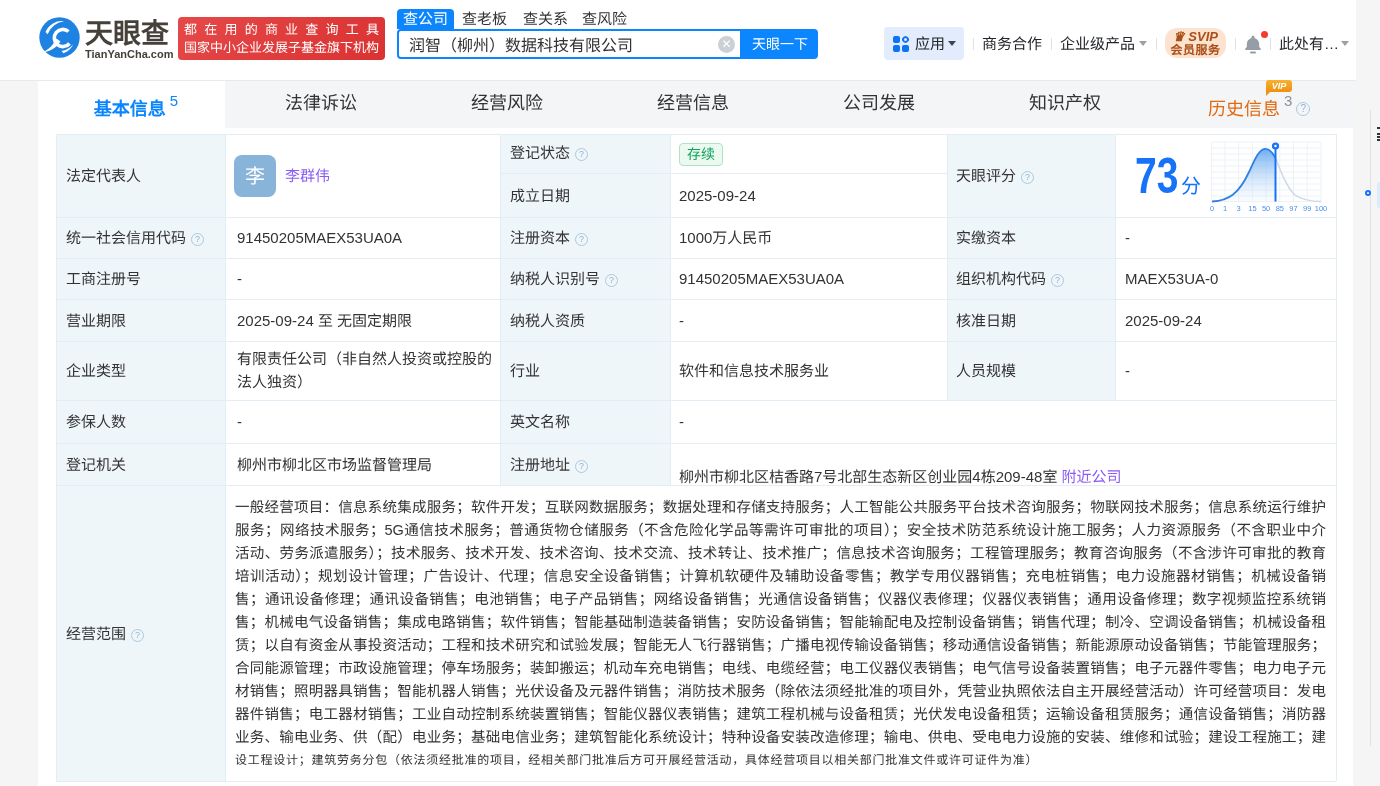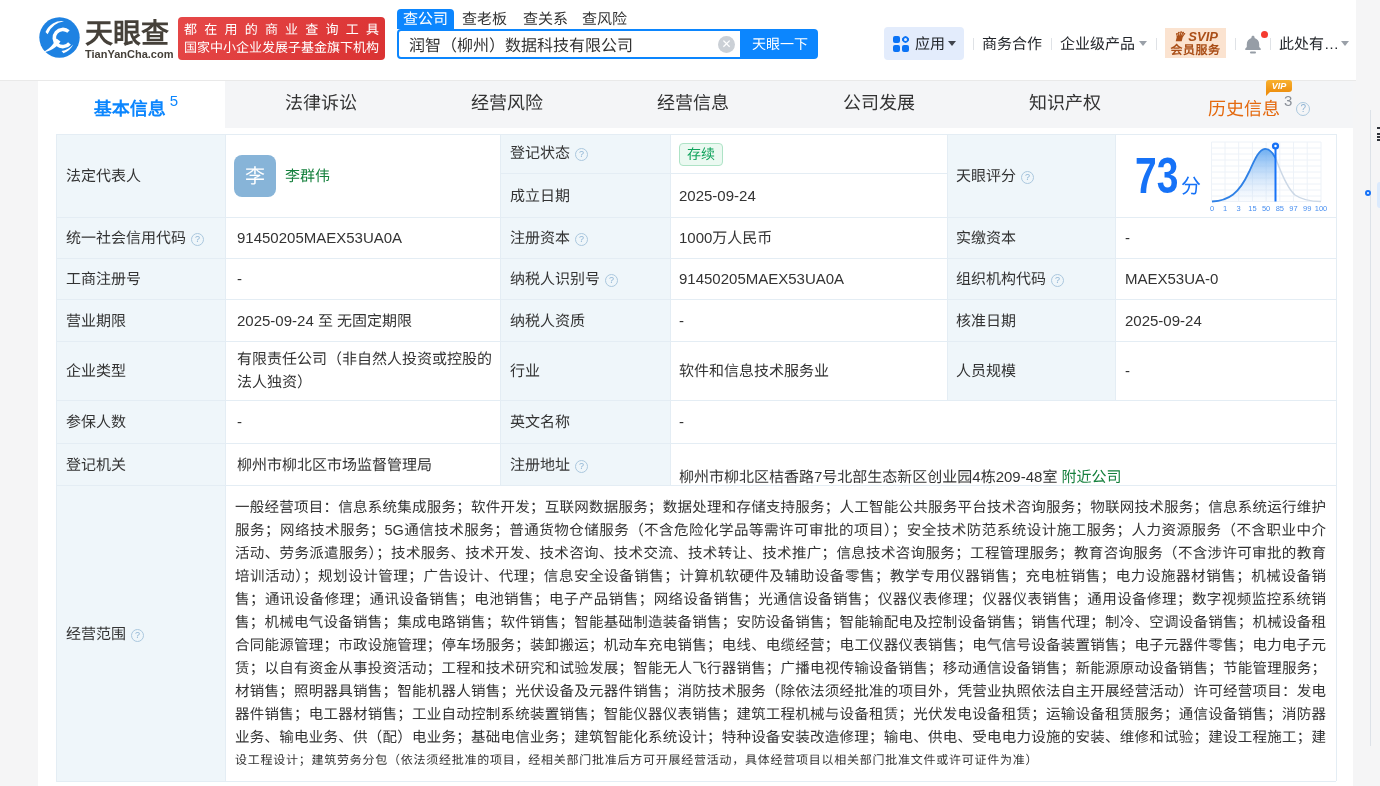--- a/index.html
+++ b/index.html
@@ -22,21 +22,21 @@
 #sinput .txt{position:absolute;left:10px;top:1px;font-size:16px;color:#333;}
 #clearx{position:absolute;left:319px;top:5px;width:17px;height:17px;border-radius:50%;background:#cbd0d6;color:#fff;font-size:12px;line-height:17px;text-align:center;}
 #sbtn{position:absolute;left:742px;top:29px;width:76px;height:30px;background:#0c86fe;border-radius:0 4px 4px 0;color:#fff;font-size:14px;text-align:center;line-height:30px;}
 
 .hitem{position:absolute;top:27px;height:33px;line-height:33px;font-size:15px;color:#23262b;}
 #appbox{position:absolute;left:884px;top:27px;width:80px;height:33px;background:#e3ecfc;border-radius:4px;}
 #appbox .t{position:absolute;left:31px;top:0;line-height:33px;font-size:15px;color:#23262b;}
 .vdiv{position:absolute;top:38px;width:1px;height:12px;background:#dfe2e6;}
 .caret{position:absolute;width:0;height:0;border-left:4.5px solid transparent;border-right:4.5px solid transparent;border-top:5.5px solid #40454d;}
 .caret.gray{border-top-color:#9aa0a8;}
-#svip{position:absolute;left:1165px;top:28px;width:61px;height:30px;background:#fbe3d0;border-radius:0;color:#aa4e17;text-align:center;}
+#svip{position:absolute;left:1165px;top:28px;width:61px;height:30px;background:#fbe3d0;border-radius:12px;color:#aa4e17;text-align:center;}
 #svip .s1{font-size:13px;font-weight:bold;font-style:italic;line-height:14px;margin-top:2px;}
 #svip .s2{font-size:12px;font-weight:bold;line-height:13px;letter-spacing:0.5px;}
 #belldot{position:absolute;left:1261px;top:31px;width:7px;height:7px;border-radius:50%;background:#f53b30;}
 
 #tabbar{position:absolute;left:38px;top:81px;width:1315px;height:47px;background:#f4f5f7;}
 #tabactive{position:absolute;left:0;top:0;width:187px;height:47px;background:#fff;}
 .tab{position:absolute;top:0;height:47px;line-height:44px;font-size:18px;color:#333;text-align:center;width:186px;}
 #tabbase{color:#0c86fe;font-weight:bold;}
 sup.cnt{font-size:15px;font-weight:normal;position:relative;top:-2px;margin-left:4px;}
 #tabhist{color:#e4690e;}
@@ -45,21 +45,21 @@
 .qmark{display:inline-block;width:13px;height:13px;border:1px solid #abc8de;border-radius:50%;color:#8fb4d4;font-size:9px;line-height:11px;text-align:center;vertical-align:1px;margin-left:5px;font-weight:normal;}
 .qmark.big{width:14px;height:14px;line-height:12px;vertical-align:3px;margin-left:4px;font-size:10px;}
 
 #content{position:absolute;left:38px;top:128px;width:1315px;height:658px;background:#fff;}
 
 .lbg{position:absolute;background:#eff6fa;}
 .hline{position:absolute;height:1px;background:#e4edf4;}
 .vline{position:absolute;width:1px;background:#e4edf4;}
 .lab{position:absolute;font-size:15px;color:#333;white-space:nowrap;line-height:15px;}
 .val{position:absolute;font-size:15px;color:#333;white-space:nowrap;line-height:15px;}
-a.blue{color:#15803d;text-decoration:none;}
+a.blue{color:#8b5cf6;text-decoration:none;}
 #badge{position:absolute;left:679px;top:143px;width:44px;height:23px;background:#ebf9f1;border:1px solid #aee3c6;border-radius:4px;color:#10a35c;font-size:14px;text-align:center;line-height:21px;}
 #avatar{position:absolute;left:234px;top:155px;width:42px;height:42px;background:#87b4d8;border-radius:8px;color:#fff;font-size:20px;text-align:center;line-height:42px;}
 #score73{position:absolute;left:1135px;top:151px;color:#1672f7;font-size:50px;font-weight:bold;line-height:50px;transform:scaleX(0.78);transform-origin:0 0;}
 #scorefen{position:absolute;left:1181px;top:176px;color:#1672f7;font-size:20px;line-height:20px;}
 #scorechart{position:absolute;left:1209px;top:140px;}
 
 #scope{position:absolute;left:235px;top:496px;width:1091px;font-size:14.5px;color:#333;line-height:23px;}
 #scope div{text-align:justify;text-align-last:justify;height:23px;overflow:hidden;}
 #scope div.last{text-align-last:left;font-size:12px;letter-spacing:0.75px;}
 
@@ -264,22 +264,22 @@
   <div class="val" style="left:679px;top:457px;margin-top:12px;">柳州市柳北区桔香路7号北部生态新区创业园4栋209-48室&nbsp;<a class="blue" href="#">附近公司</a></div>
 
   <div class="lab" style="left:66px;top:626px;">经营范围<span class="qmark">?</span></div>
   <div id="scope">
     <div>一般经营项目：信息系统集成服务；软件开发；互联网数据服务；数据处理和存储支持服务；人工智能公共服务平台技术咨询服务；物联网技术服务；信息系统运行维护</div>
     <div>服务；网络技术服务；5G通信技术服务；普通货物仓储服务（不含危险化学品等需许可审批的项目）；安全技术防范系统设计施工服务；人力资源服务（不含职业中介</div>
     <div>活动、劳务派遣服务）；技术服务、技术开发、技术咨询、技术交流、技术转让、技术推广；信息技术咨询服务；工程管理服务；教育咨询服务（不含涉许可审批的教育</div>
     <div>培训活动）；规划设计管理；广告设计、代理；信息安全设备销售；计算机软硬件及辅助设备零售；教学专用仪器销售；充电桩销售；电力设施器材销售；机械设备销</div>
     <div>售；通讯设备修理；通讯设备销售；电池销售；电子产品销售；网络设备销售；光通信设备销售；仪器仪表修理；仪器仪表销售；通用设备修理；数字视频监控系统销</div>
     <div>售；机械电气设备销售；集成电路销售；软件销售；智能基础制造装备销售；安防设备销售；智能输配电及控制设备销售；销售代理；制冷、空调设备销售；机械设备租</div>
+    <div>赁；以自有资金从事投资活动；工程和技术研究和试验发展；智能无人飞行器销售；广播电视传输设备销售；移动通信设备销售；新能源原动设备销售；节能管理服务；</div>
     <div>合同能源管理；市政设施管理；停车场服务；装卸搬运；机动车充电销售；电线、电缆经营；电工仪器仪表销售；电气信号设备装置销售；电子元器件零售；电力电子元</div>
-    <div>赁；以自有资金从事投资活动；工程和技术研究和试验发展；智能无人飞行器销售；广播电视传输设备销售；移动通信设备销售；新能源原动设备销售；节能管理服务；</div>
     <div>材销售；照明器具销售；智能机器人销售；光伏设备及元器件销售；消防技术服务（除依法须经批准的项目外，凭营业执照依法自主开展经营活动）许可经营项目：发电</div>
     <div>器件销售；电工器材销售；工业自动控制系统装置销售；智能仪器仪表销售；建筑工程机械与设备租赁；光伏发电设备租赁；运输设备租赁服务；通信设备销售；消防器</div>
     <div>业务、输电业务、供（配）电业务；基础电信业务；建筑智能化系统设计；特种设备安装改造修理；输电、供电、受电电力设施的安装、维修和试验；建设工程施工；建</div>
     <div class="last">设工程设计；建筑劳务分包（依法须经批准的项目，经相关部门批准后方可开展经营活动，具体经营项目以相关部门批准文件或许可证件为准）</div>
   </div>
 
   <div id="rline"></div>
   <div id="rpill"></div>
   <div id="rdot"></div>
   <div id="ricon">

